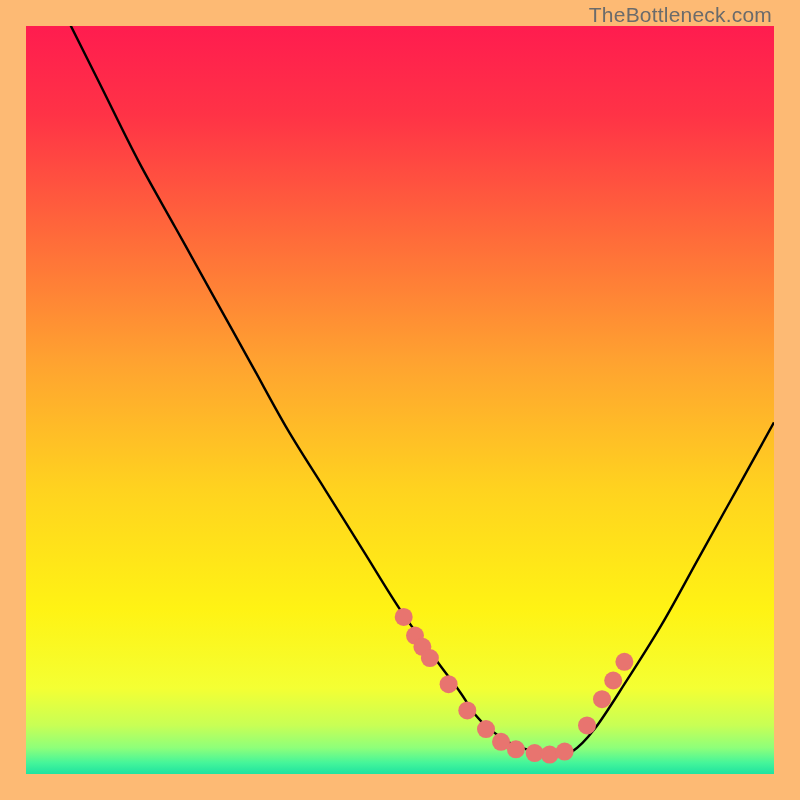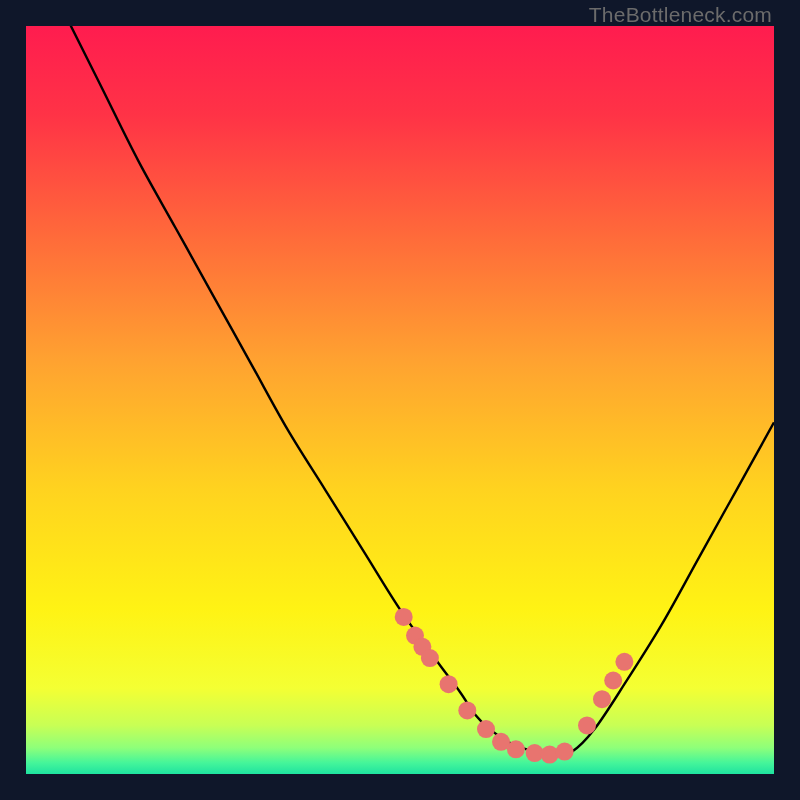--- a/index.html
+++ b/index.html
@@ -8,21 +8,21 @@
     width: 800px;
     height: 800px;
     background: #000;
     overflow: hidden;
     font-family: Arial, Helvetica, sans-serif;
   }
   .stage {
     position: relative;
     width: 800px;
     height: 800px;
-    background: #0f172a;
+    background: #fdba74;
   }
   .plot-area {
     position: absolute;
     left: 26px;
     top: 26px;
     width: 748px;
     height: 748px;
     overflow: hidden;
   }
   .gradient {

